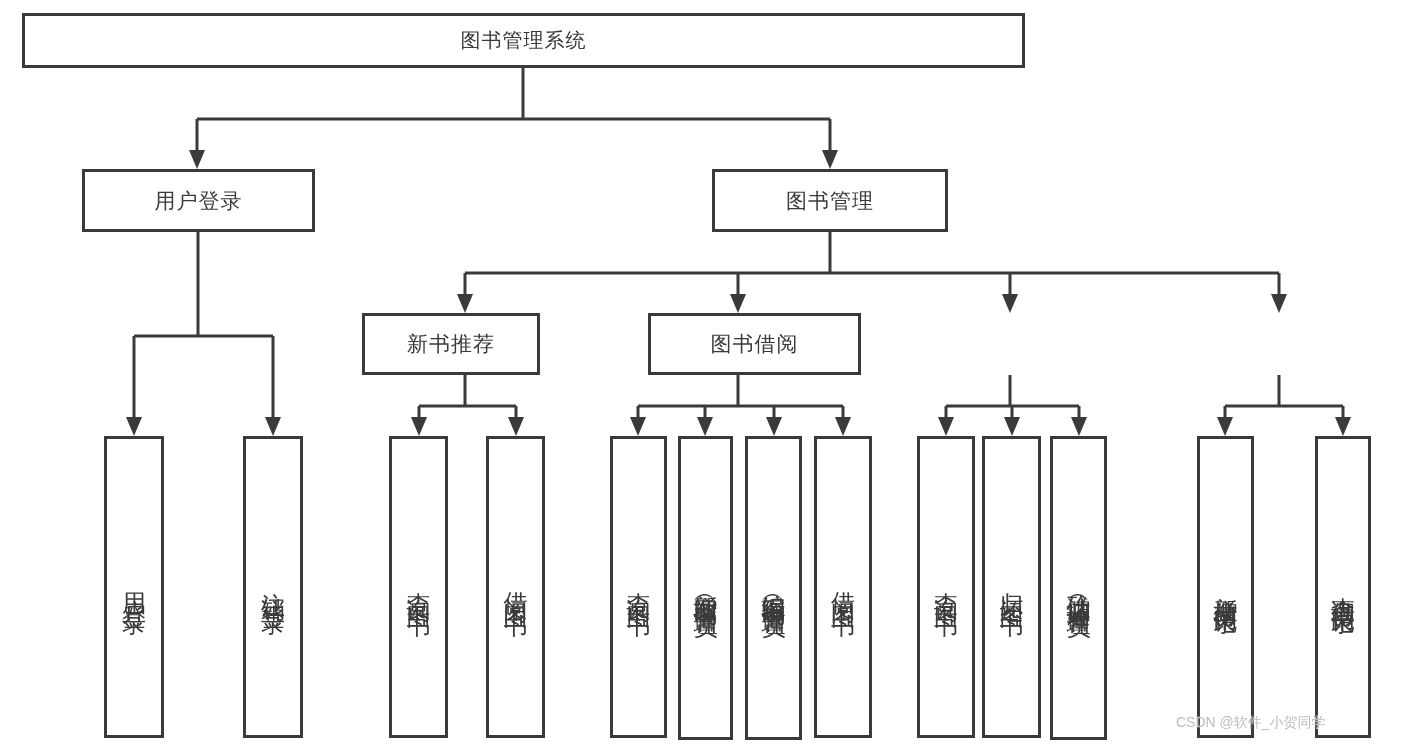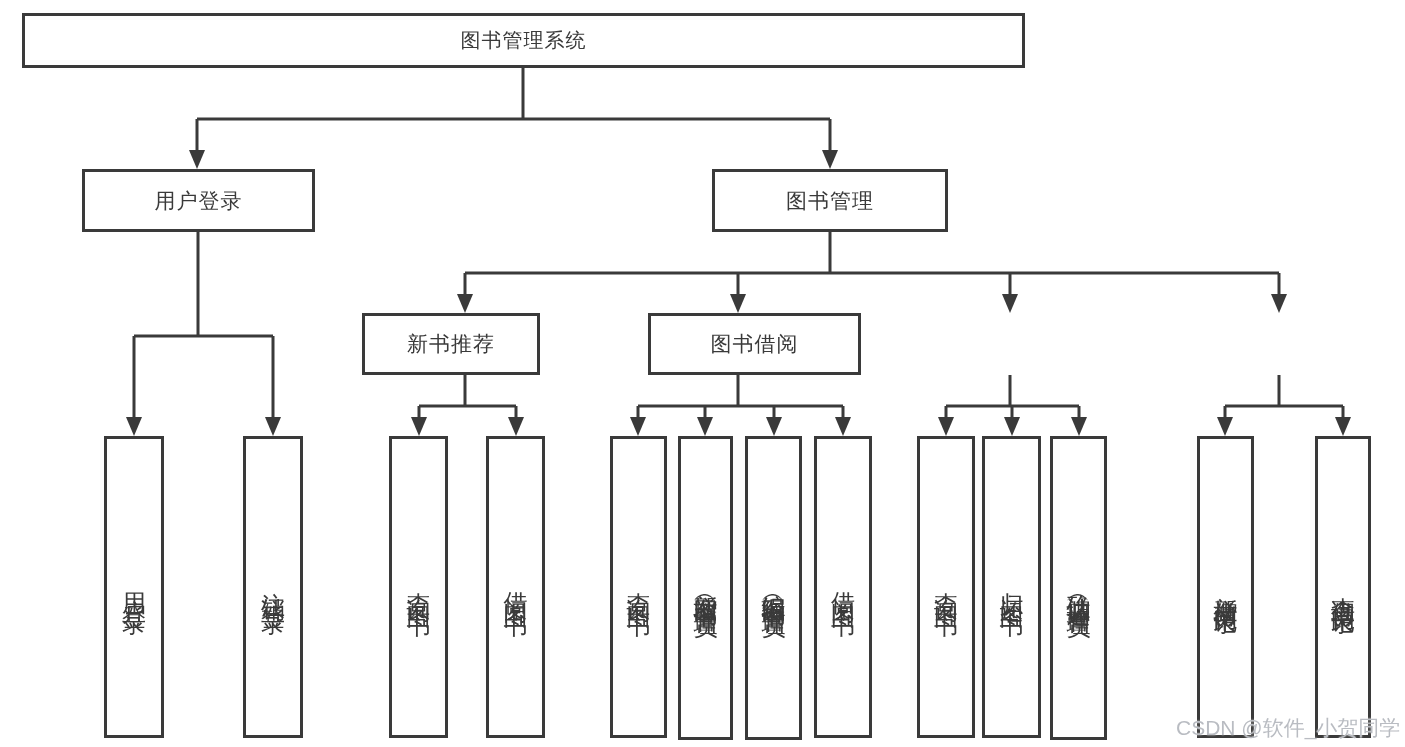--- a/index.html
+++ b/index.html
@@ -30,21 +30,21 @@
     writing-mode:vertical-rl;
     text-orientation:mixed;
     font-size:24px;
     letter-spacing:7px;
     line-height:1;
   }
   .leaf .v-label.long { letter-spacing:3px; }
   .watermark {
     position:absolute;
     left:1176px; top:714px;
-    font-size:21px;
+    font-size:14px;
     color:#b9bcc2;
     text-shadow:0 0 2px #ffffff;
     white-space:nowrap;
     z-index:5;
   }
 </style>
 </head>
 <body>
 
 <div class="canvas">

